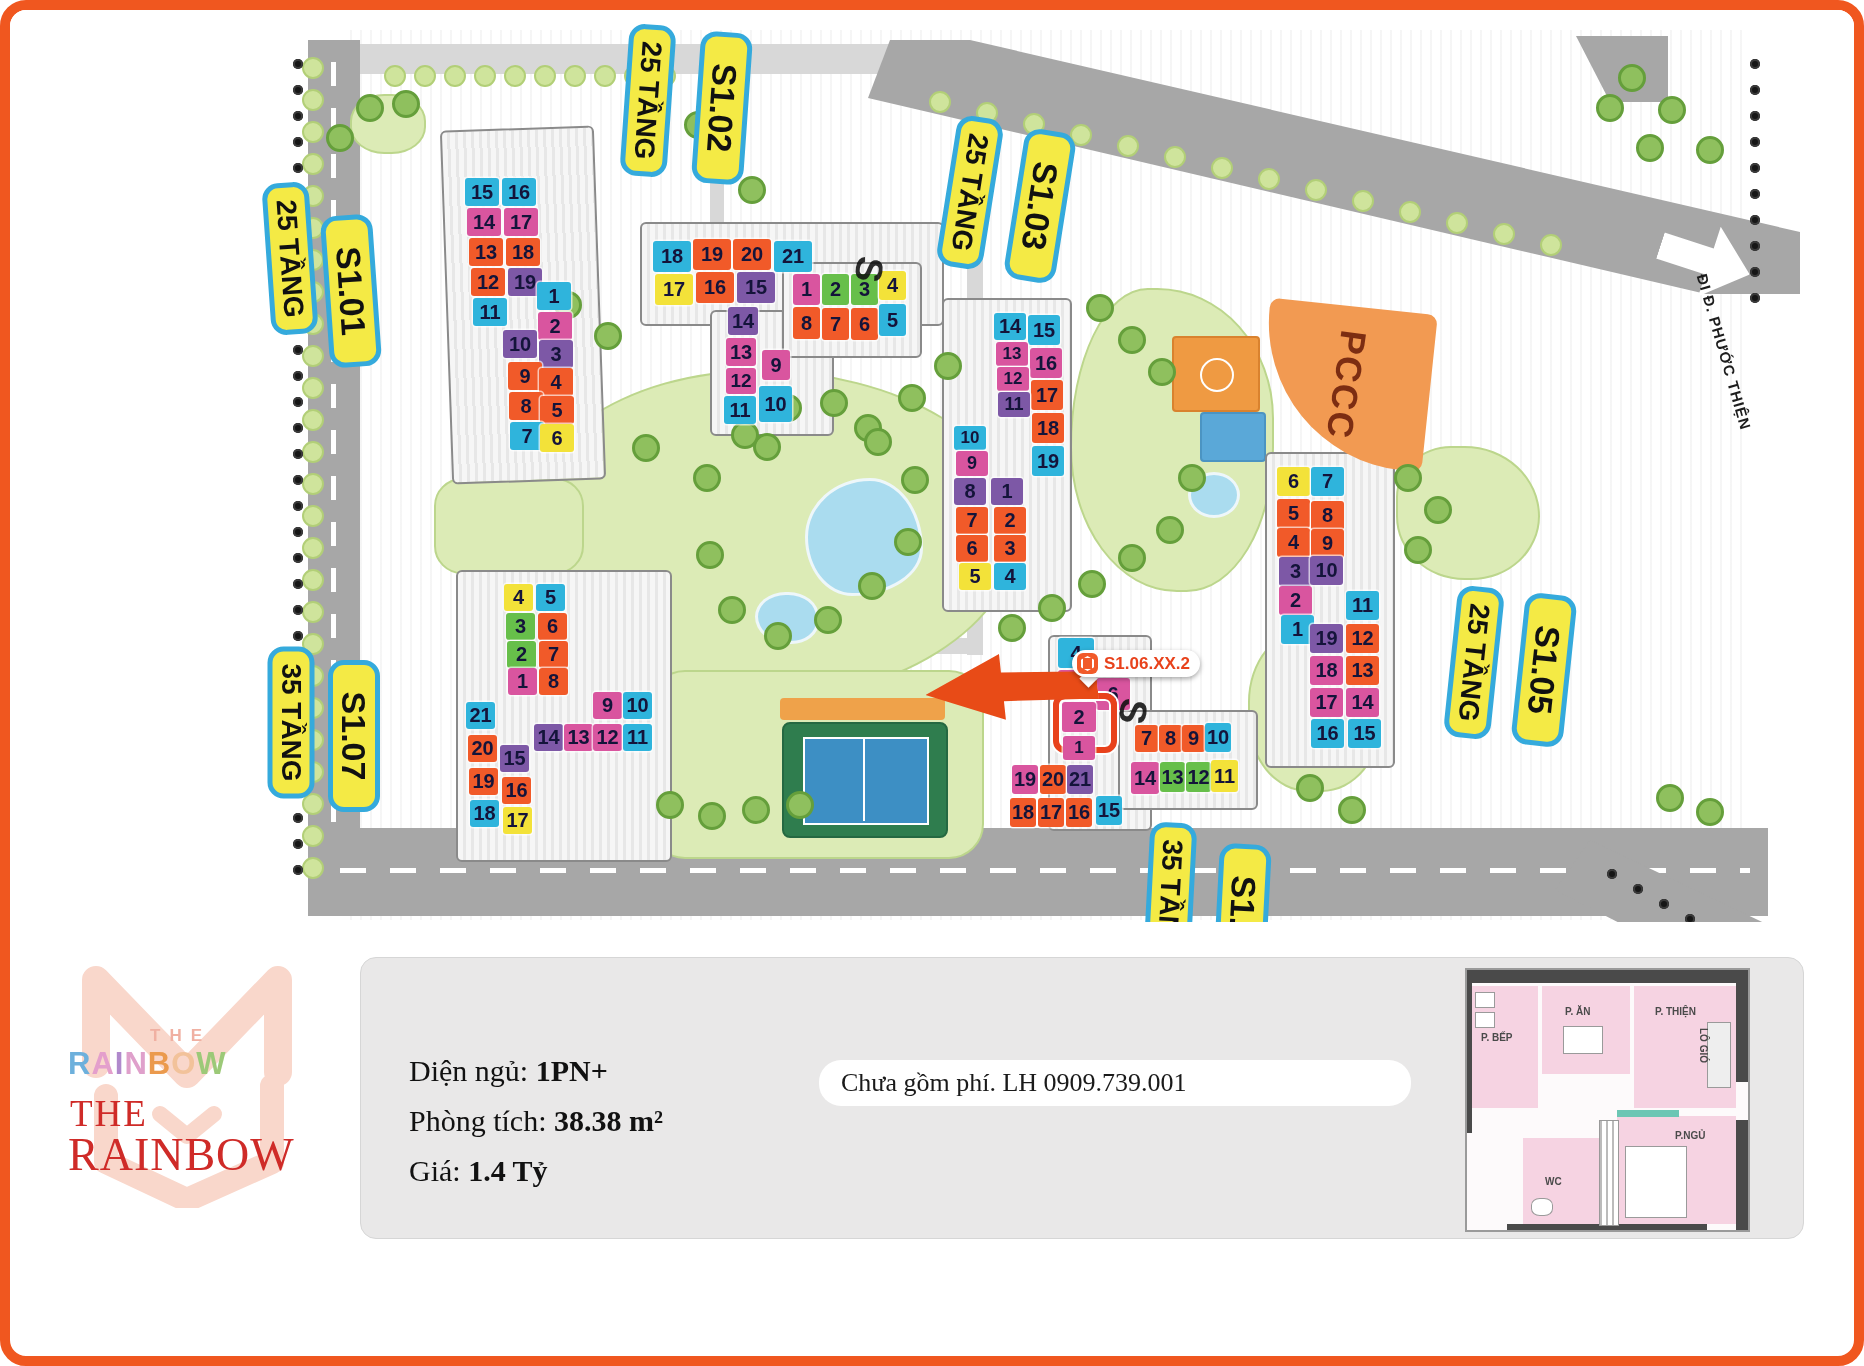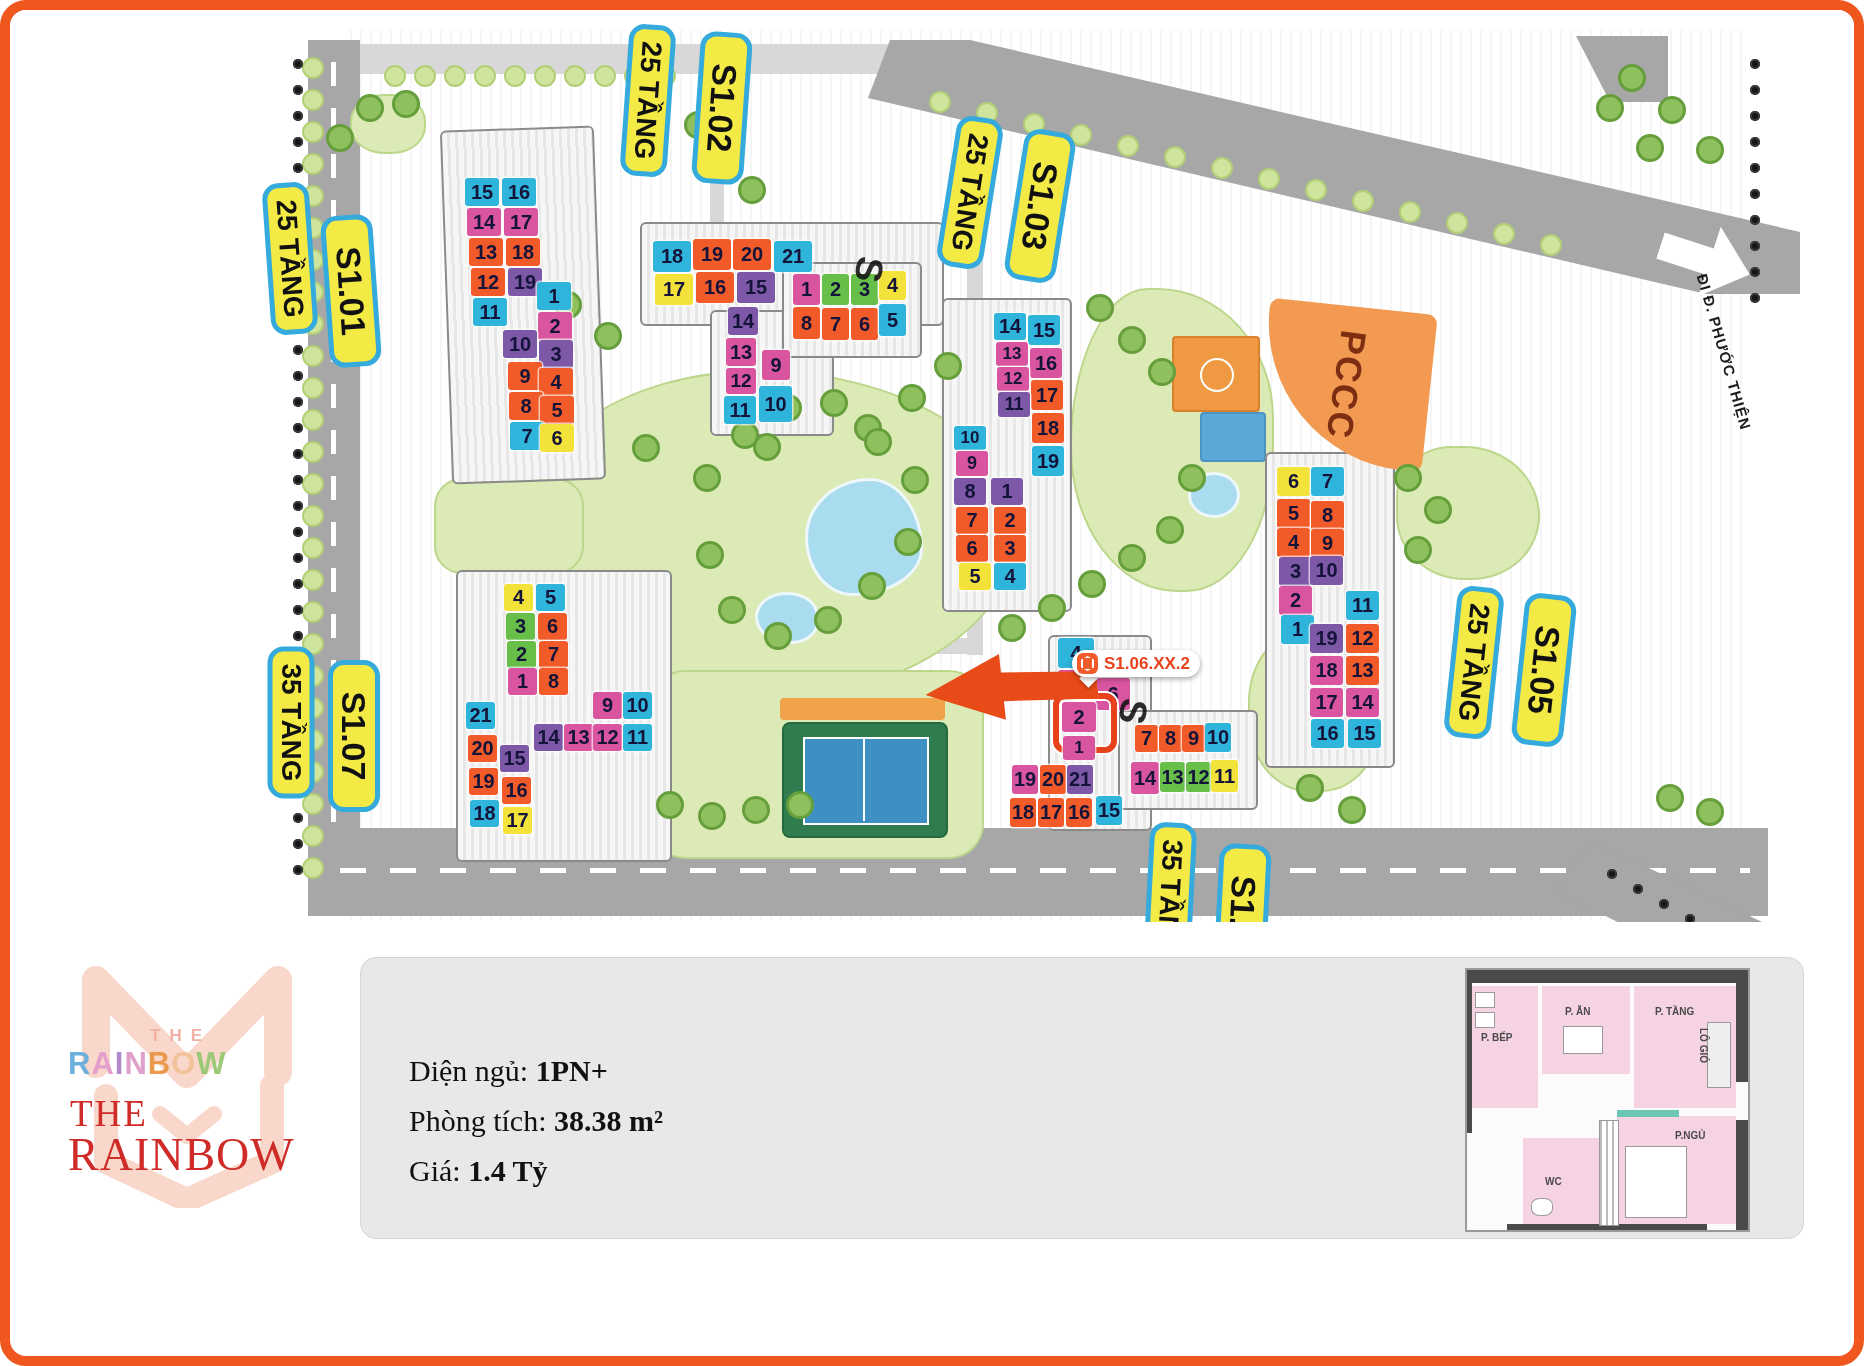--- a/index.html
+++ b/index.html
@@ -449,20 +449,21 @@
     <div class="road-arrow" style="left:1648px;top:212px;width:94px;height:76px;transform:rotate(18deg);"></div>
     <div class="street-name" style="left:1700px;top:262px;transform:rotate(74deg);">ĐI Đ. PHƯỚC THIỆN</div>
   </div>
 
   <div class="panel">
     <div id="details">
         <div class="detail-row" style="top: 96px;"><span>Diện ngủ: </span><b>1PN+</b></div>
         <div class="detail-row" style="top: 146px;"><span>Phòng tích: </span><b>38.38 m²</b></div>
         <div class="detail-row" style="top: 196px;"><span>Giá: </span><b>1.4 Tỷ</b></div>
       </div>
+    <div class="contact">Chưa gồm phí. LH 0909.739.001</div>
   </div>
 
   <div class="logo">
     <svg class="abs" style="left:0;top:0;" width="250" height="262" viewBox="0 0 250 262">
       <path d="M34,118 L34,34 L125,128 L216,34 L216,126" fill="none" stroke="#f9d7cb" stroke-width="28" stroke-linecap="round" stroke-linejoin="round"></path>
       <path d="M210,140 L210,216 L125,254 L44,216 L44,150" fill="none" stroke="#f9d7cb" stroke-width="24" stroke-linecap="round" stroke-linejoin="round"></path>
       <path d="M98,168 L125,190 L152,168" fill="none" stroke="#f9d7cb" stroke-width="16" stroke-linecap="round" stroke-linejoin="round"></path>
     </svg>
     <div class="logo-the-small">THE</div>
     <div class="logo-rainbow" id="rainbow-colored"><span style="color: rgb(109, 176, 220);">R</span><span style="color: rgb(228, 159, 204);">A</span><span style="color: rgb(176, 137, 204);">I</span><span style="color: rgb(223, 160, 203);">N</span><span style="color: rgb(235, 154, 77);">B</span><span style="color: rgb(242, 194, 154);">O</span><span style="color: rgb(156, 201, 120);">W</span></div>
@@ -484,19 +485,19 @@
     <div class="fp-stripes" style="left:132px;top:150px;width:18px;height:104px;"></div>
     <div class="fp-teal" style="left:150px;top:140px;width:62px;height:7px;"></div>
     <div class="fp-fix" style="left:8px;top:22px;width:20px;height:16px;"></div>
     <div class="fp-fix" style="left:8px;top:42px;width:20px;height:16px;"></div>
     <div class="fp-fix" style="left:96px;top:56px;width:40px;height:28px;"></div>
     <div class="fp-fix" style="left:240px;top:52px;width:24px;height:66px;background:#eee;"></div>
     <div class="fp-fix" style="left:158px;top:176px;width:62px;height:72px;"></div>
     <div class="fp-fix" style="left:64px;top:228px;width:22px;height:18px;border-radius:40%;"></div>
     <div class="fp-label" style="left:14px;top:62px;">P. BẾP</div>
     <div class="fp-label" style="left:98px;top:36px;">P. ĂN</div>
-    <div class="fp-label" style="left:188px;top:36px;">P. TẦNG</div>
+    <div class="fp-label" style="left:188px;top:36px;">P. THIỆN</div>
     <div class="fp-label" style="left:242px;top:58px;transform:rotate(90deg);transform-origin:left top;">LÔ GIÓ</div>
     <div class="fp-label" style="left:208px;top:160px;">P.NGỦ</div>
     <div class="fp-label" style="left:78px;top:206px;">WC</div>
   </div>
 
 </div>
 
 </body></html>

